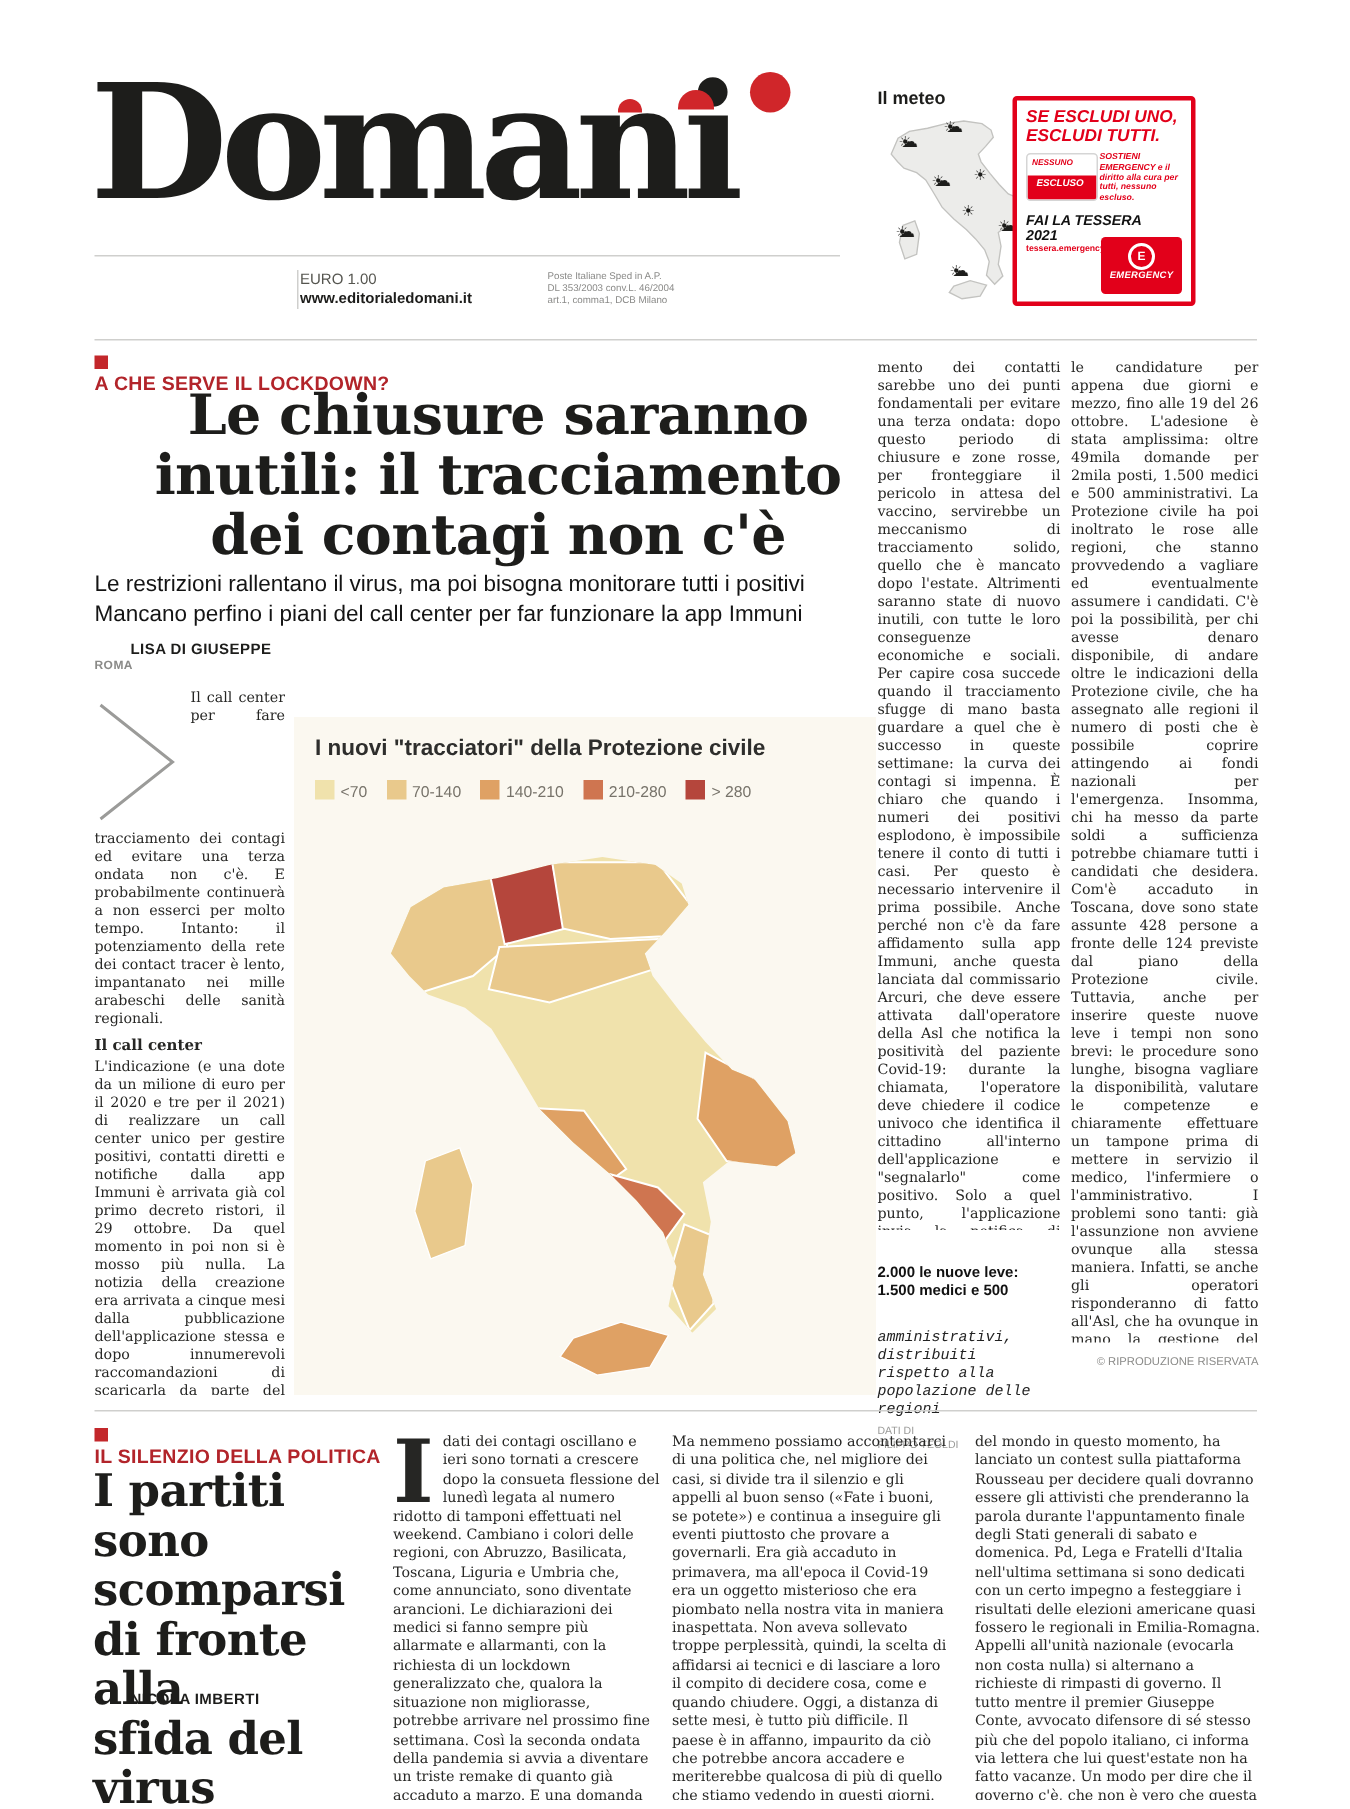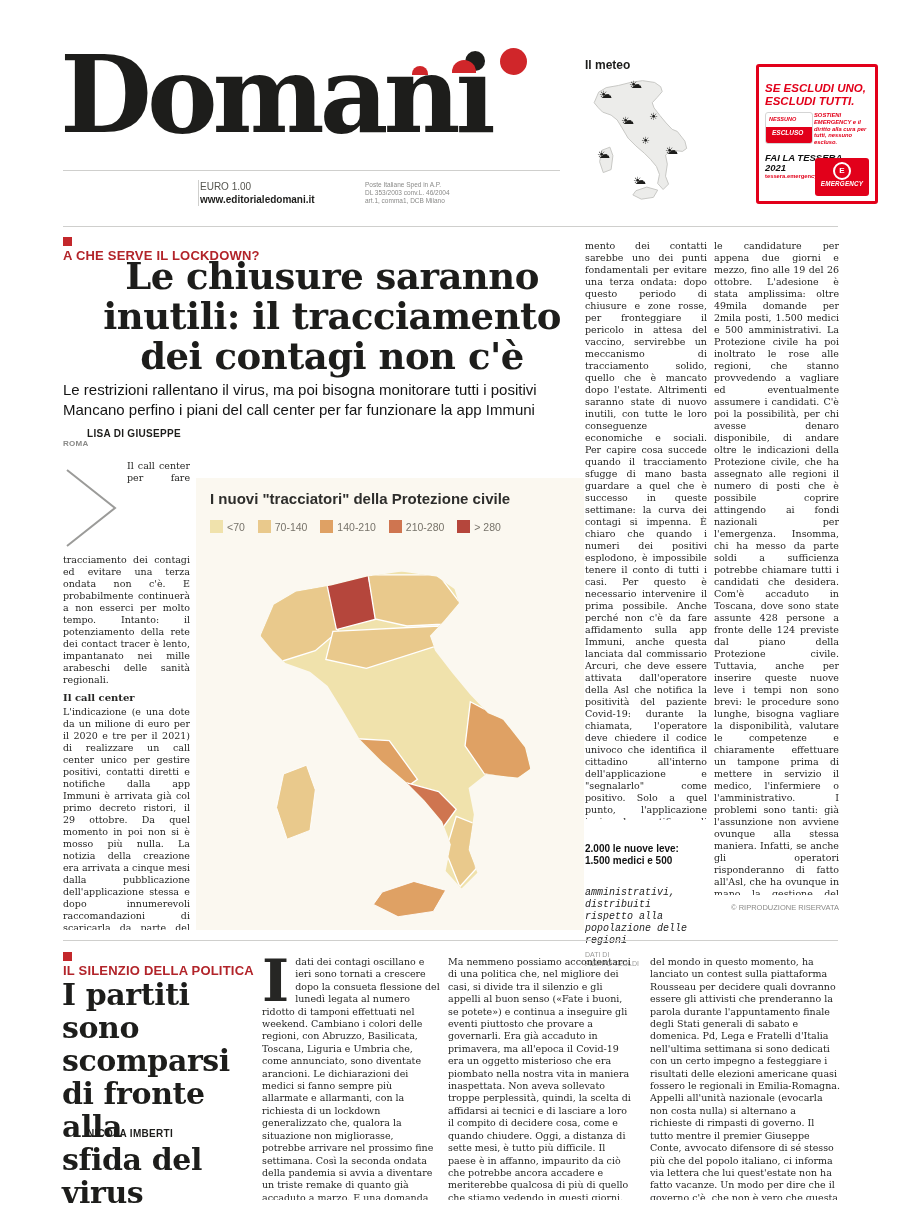--- a/index.html
+++ b/index.html
@@ -14,22 +14,22 @@
   .hr{background:#cfcfcd;height:1px;}
   .infoline{top:178px;font-size:10px;line-height:13px;}
   .tiny{font-size:6.5px;line-height:8px;color:#8a8a88;}
   .vline{width:1px;background:#cfcfcd;}
   
   .meteo-label{font-size:12px;font-weight:700;}
   .wi{position:absolute;line-height:10px;}
   .wi .s{font-size:10px;}
   .wi .c{font-size:11px;margin-left:-7px;}
   
-  .adbox{left:756px;top:64px;width:122px;height:140px;border:3px solid #e2001a;border-radius:3px;
-         box-sizing:border-box;padding:15px 6px;background:#fff;}
+  .adbox{left:675px;top:64px;width:122px;height:140px;border:3px solid #e2001a;border-radius:3px;
+         box-sizing:border-box;padding:5px 6px;background:#fff;}
   .ad-title{color:#e2001a;font-size:11.5px;line-height:12.5px;font-weight:800;font-style:italic;}
   .ad-card{width:46px;height:30px;border:1px solid #d5d5d5;border-radius:3px;overflow:hidden;float:left;}
   .ad-card .t{height:14px;color:#e2001a;font-size:5.5px;font-weight:800;font-style:italic;padding:3px 0 0 3px;box-sizing:border-box;}
   .ad-card .b{height:16px;background:#e2001a;color:#fff;font-size:6.5px;font-weight:800;font-style:italic;padding:2px 0 0 6px;box-sizing:border-box;}
   .ad-side{float:right;width:55px;color:#e2001a;font-size:5.8px;line-height:6.8px;font-style:italic;font-weight:700;}
   .ad-cta{font-size:9.5px;line-height:10px;font-weight:800;font-style:italic;color:#111;}
   .ad-url{font-size:5.8px;color:#e2001a;font-weight:700;}
   .ad-logo{position:absolute;right:6px;bottom:5px;width:54px;height:38px;background:#e2001a;border-radius:3px;text-align:center;}
   .ad-ring{width:14px;height:14px;border:2px solid #fff;border-radius:50%;margin:4px auto 0;
            color:#fff;font-size:8px;font-weight:800;line-height:14px;}

